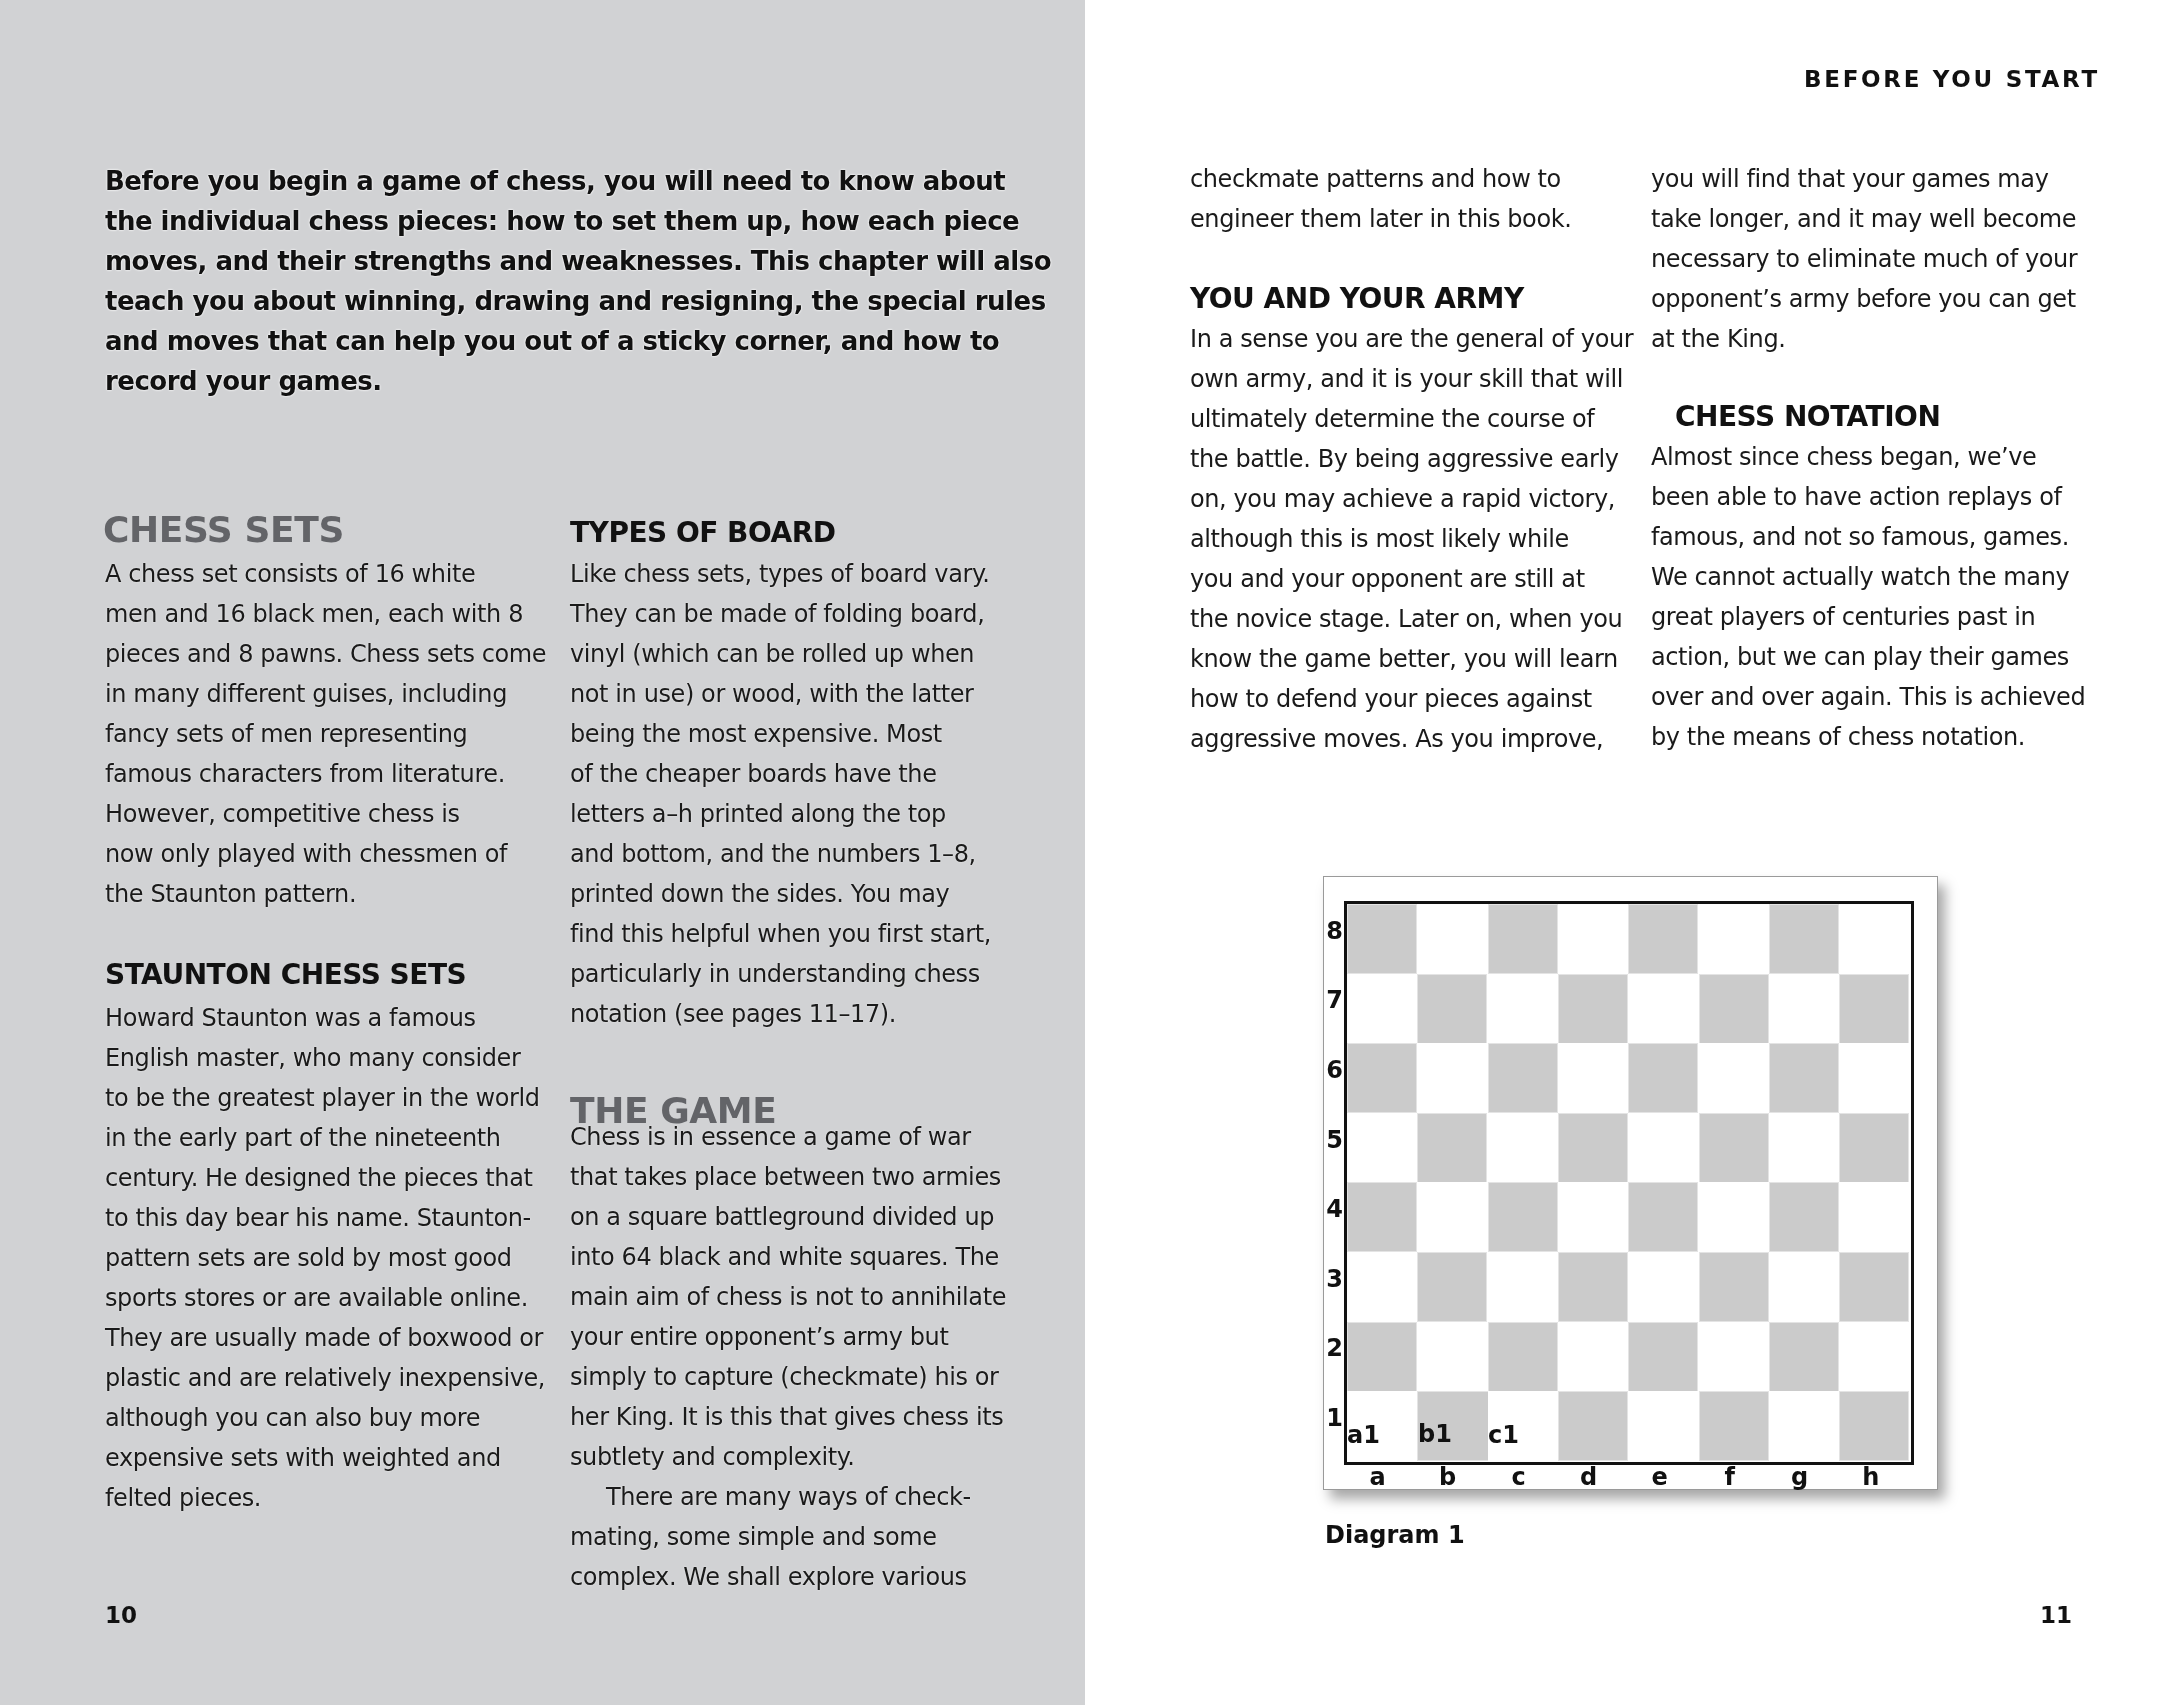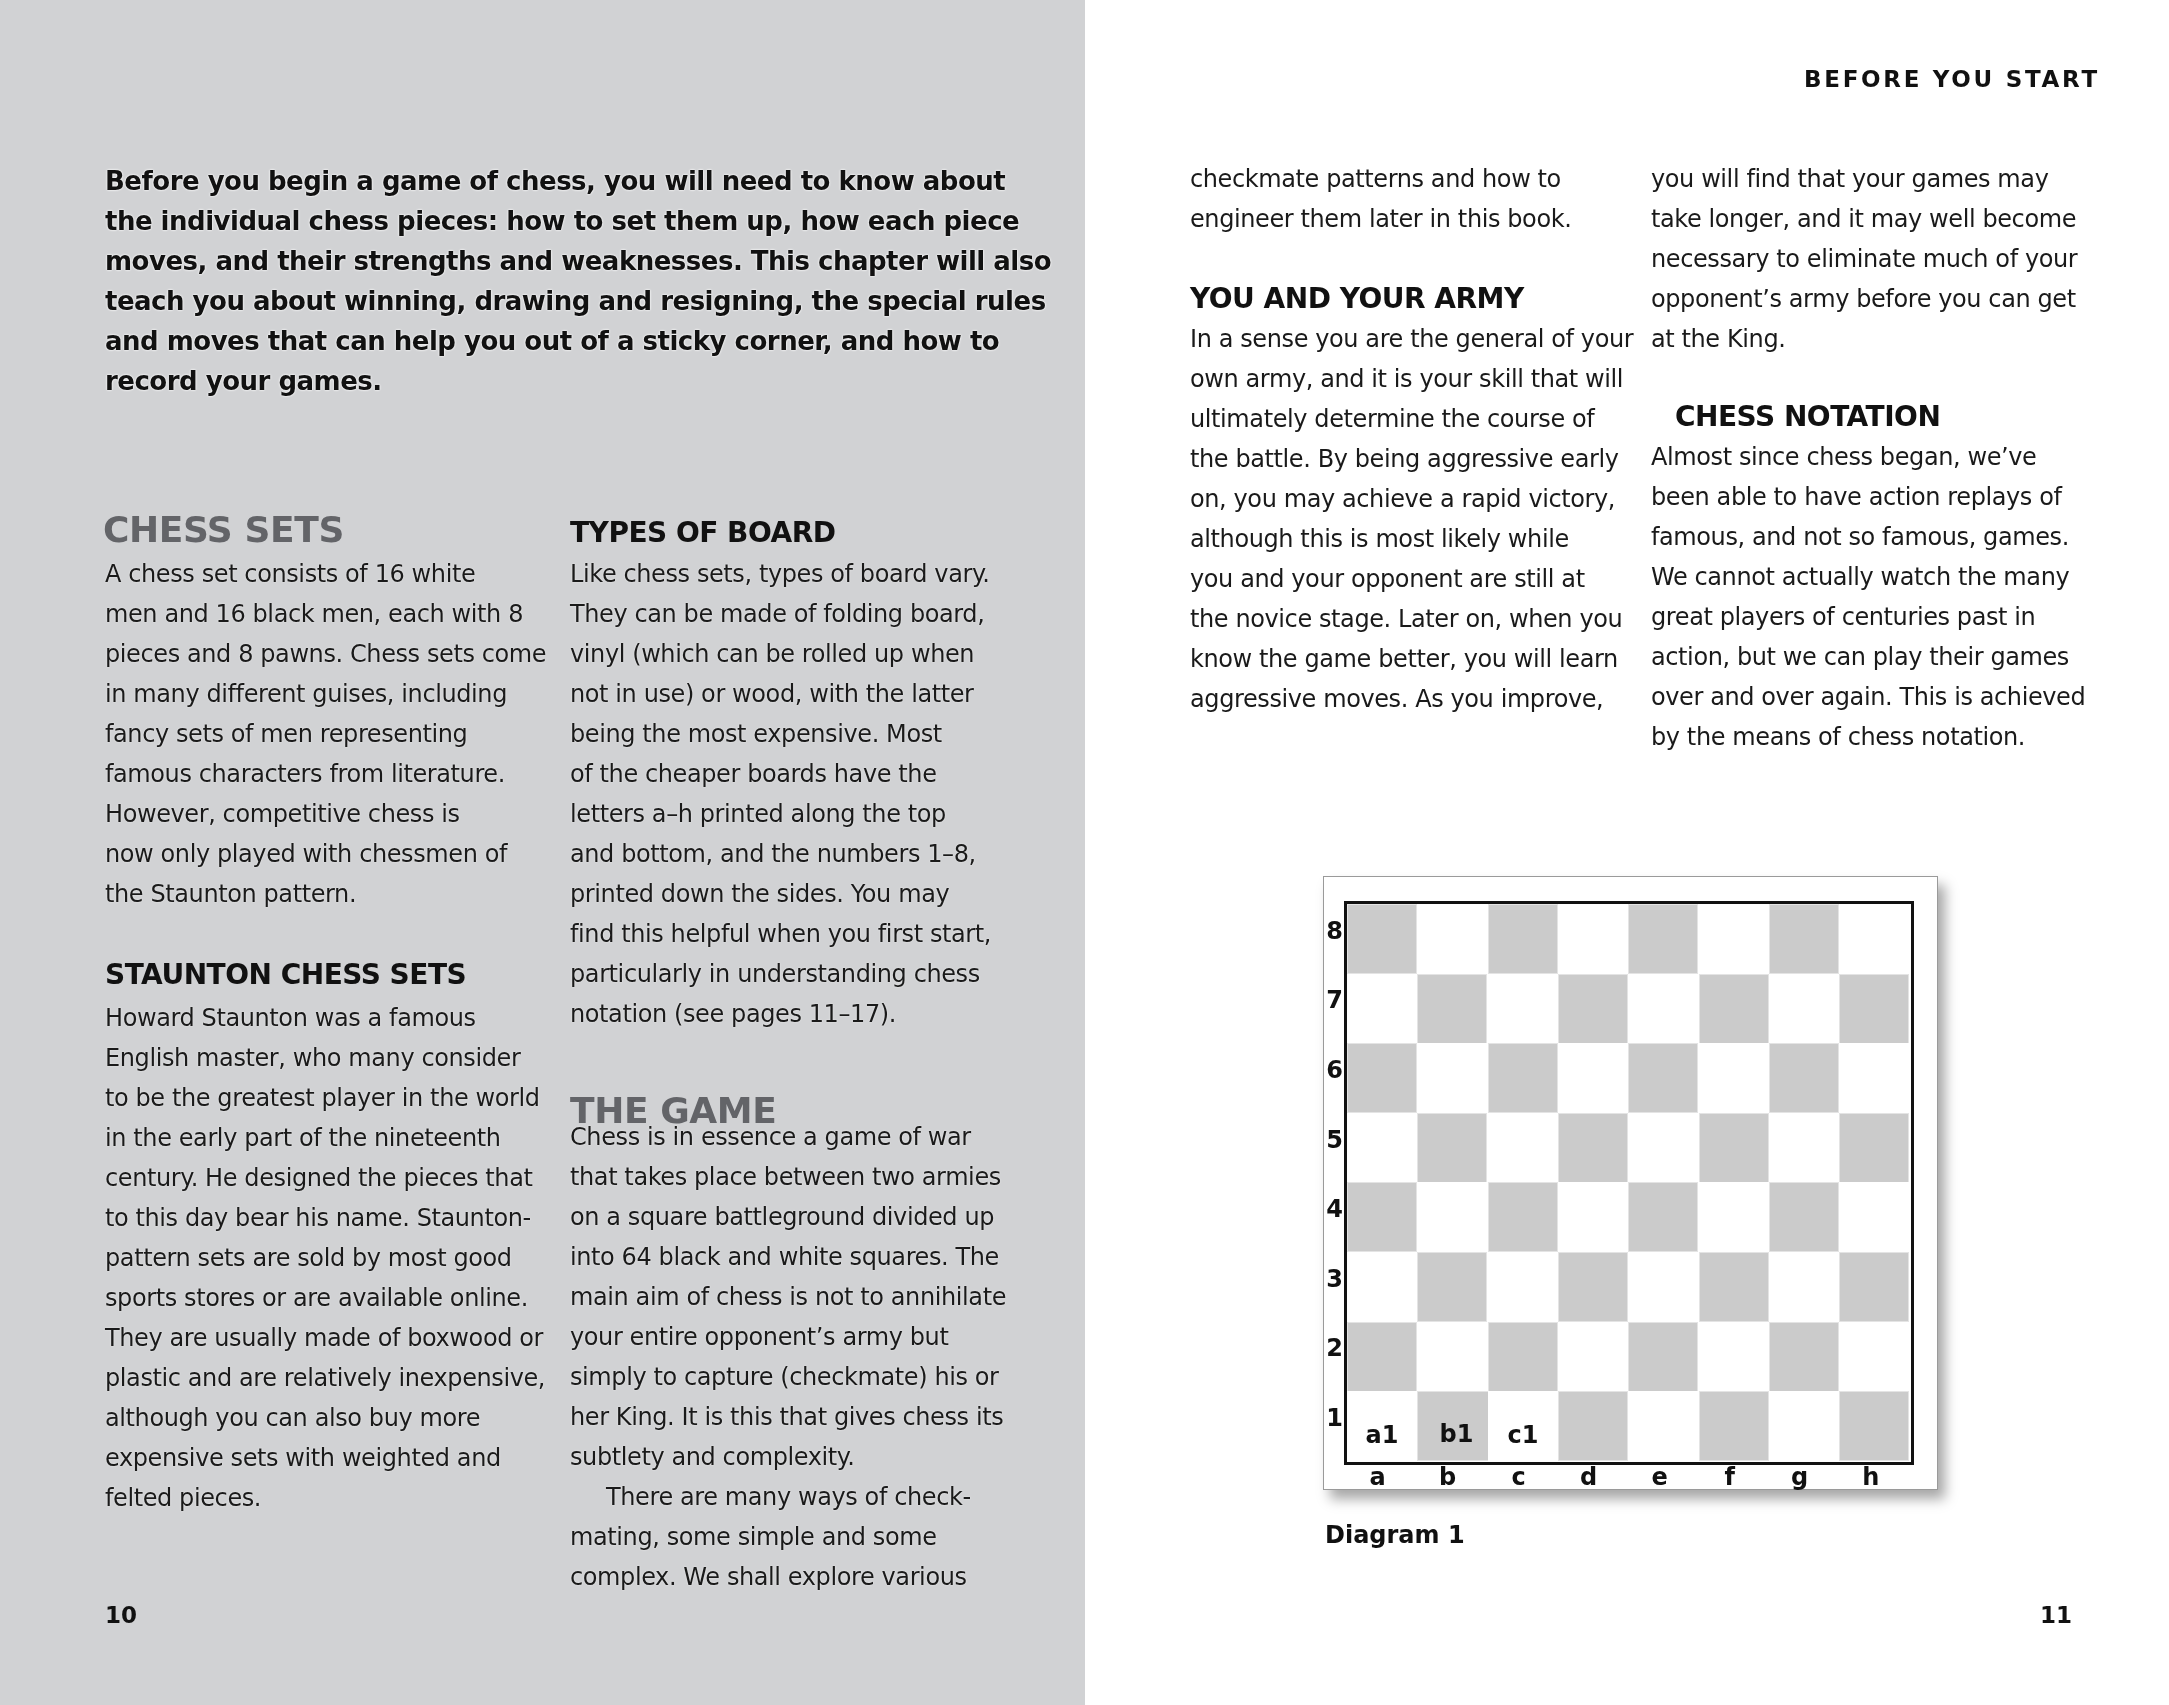--- a/index.html
+++ b/index.html
@@ -14,21 +14,21 @@
   .h-grey { position: absolute; font-size: 36px; font-weight: bold; color: #636468; letter-spacing: -0.4px; line-height: 42px; }
   .h-black { position: absolute; font-size: 28px; font-weight: bold; color: #111; letter-spacing: -0.5px; line-height: 37px; }
   .indent { padding-left: 36px; }
   .running-head { position: absolute; left: 1804px; top: 66px; font-size: 23px; font-weight: bold; letter-spacing: 2.7px; color: #111; }
   .folio { position: absolute; top: 1602px; font-size: 23px; font-weight: bold; color: #111; }
   .board-frame { position: absolute; left: 1323px; top: 876px; width: 615px; height: 614px; background: #fff; border: 1.7px solid #9a9a9a; box-sizing: border-box; box-shadow: 6.8px 8.5px 12px rgba(0,0,0,0.35); }
   .board { position: absolute; left: 1344px; top: 901px; width: 570px; height: 564px; border: 3.4px solid #111; box-sizing: border-box; }
   .square { position: absolute; box-sizing: border-box; }
   .sq-light { background: #ffffff; }
   .sq-dark { background: #cbcbcb; border: 0.8px solid #e4e4e4; }
-  .sq-label { position: absolute; left: 0; right: 0; bottom: 12px; text-align: center; font-size: 24px; font-weight: bold; color: #111; }
+  .sq-label { position: absolute; left: 0; right: 0; bottom: 12px; font-size: 24px; font-weight: bold; color: #111; }
   .rank-label { position: absolute; font-size: 24px; font-weight: bold; color: #111; width: 17px; text-align: center; }
   .file-label { position: absolute; font-size: 24px; font-weight: bold; color: #111; width: 25.4px; text-align: center; top: 1463px; }
   .caption { position: absolute; left: 1325px; top: 1521px; font-size: 24px; font-weight: bold; color: #111; }
 </style>
 </head>
 <body>
 
 <div class="page-left"></div>
 <div class="page-right"></div>
 
@@ -117,20 +117,21 @@
 <div class="block body-text" style="left:1190px; top:319px;">
     <span class="line">In a sense you are the general of your</span>
     <span class="line">own army, and it is your skill that will</span>
     <span class="line">ultimately determine the course of</span>
     <span class="line">the battle. By being aggressive early</span>
     <span class="line">on, you may achieve a rapid victory,</span>
     <span class="line">although this is most likely while</span>
     <span class="line">you and your opponent are still at</span>
     <span class="line">the novice stage. Later on, when you</span>
     <span class="line">know the game better, you will learn</span>
+    <span class="line">how to defend your pieces against</span>
     <span class="line">aggressive moves. As you improve,</span>
   </div>
 
 <div class="block body-text" style="left:1651px; top:159px;">
     <span class="line">you will find that your games may</span>
     <span class="line">take longer, and it may well become</span>
     <span class="line">necessary to eliminate much of your</span>
     <span class="line">opponent’s army before you can get</span>
     <span class="line">at the King.</span>
   </div>

